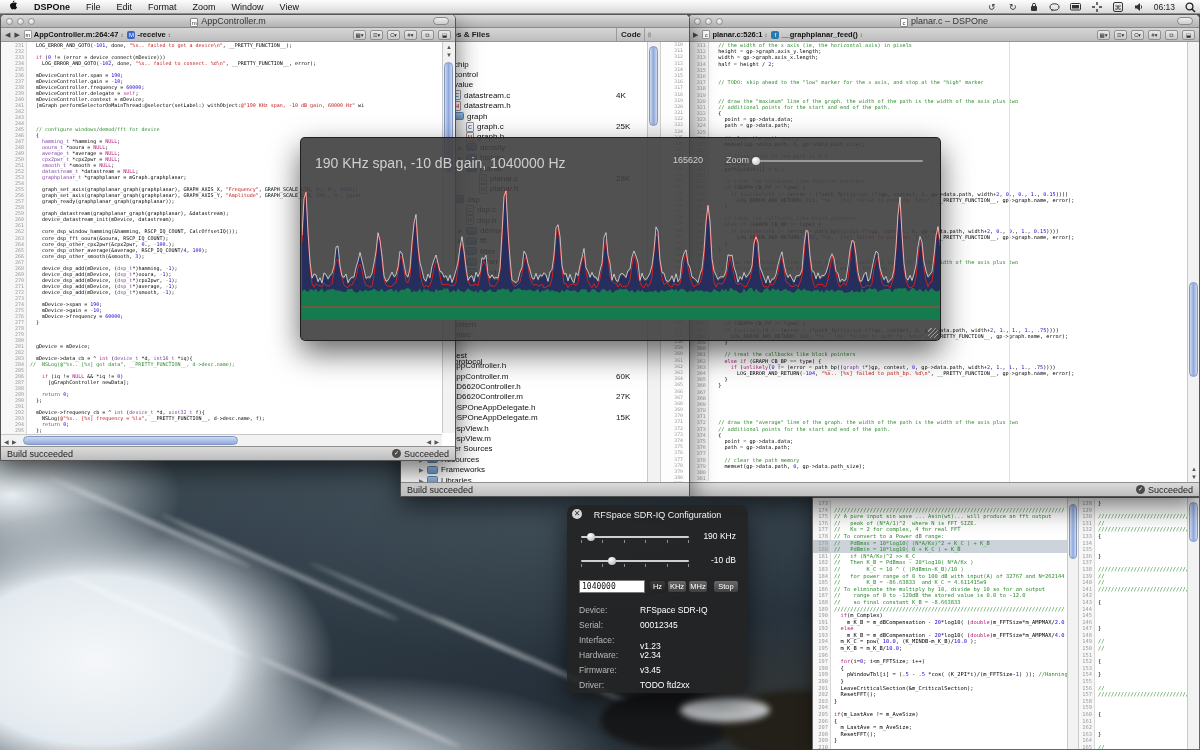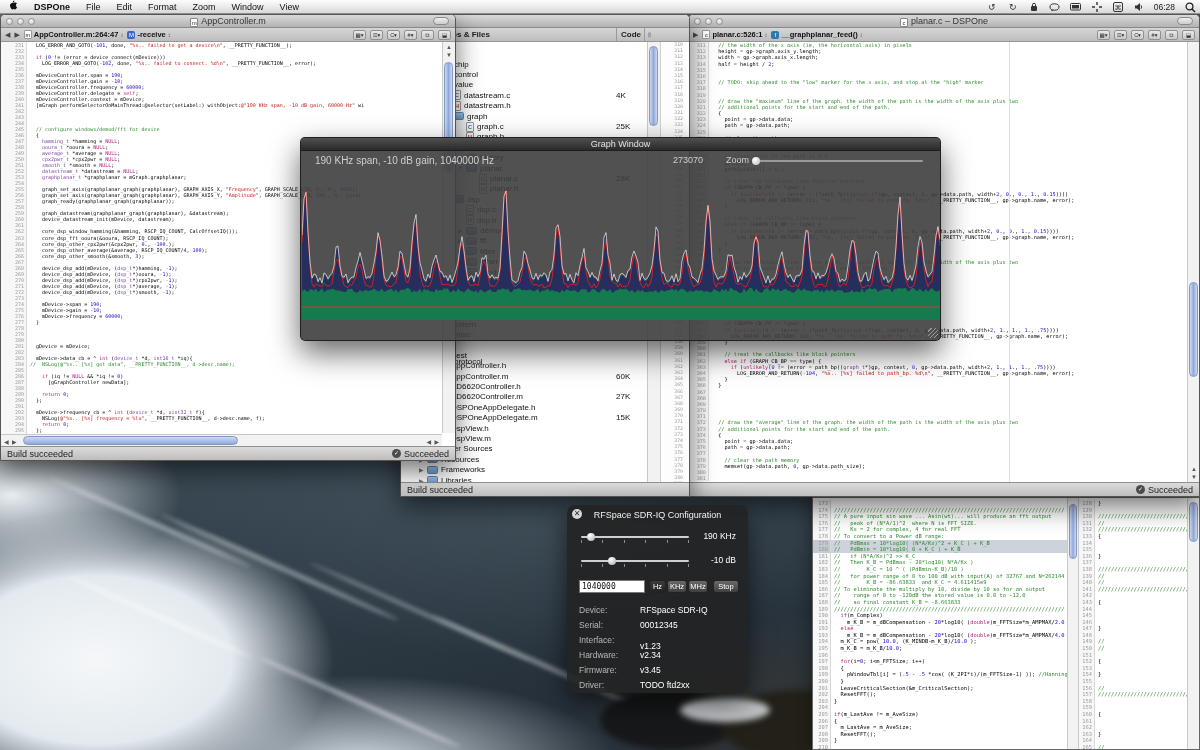--- a/index.html
+++ b/index.html
@@ -83,21 +83,21 @@
   .tr-check { position:absolute; left:5px; width:8px; height:8px; border:1px solid #888; border-radius:1.5px; background:#fff;
     font-size:7px; line-height:7px; text-align:center; color:#222; }
   .tr-size { position:absolute; left:215px; font-size:8px; color:#111; }
 
   
   #win-graph { position:absolute; left:300px; top:137px; width:641px; height:204px; border-radius:5px;
     background:rgba(62,62,62,0.90); box-shadow:0 12px 30px rgba(0,0,0,.6); z-index:30; overflow:hidden;
     border:1px solid rgba(20,20,20,.8); }
   #gw-title { height:13px; background:linear-gradient(rgba(80,80,80,.95),rgba(40,40,40,.95));
     border-bottom:1px solid #1d1d1d; text-align:center; font-size:9px; color:#e4e4e4; line-height:13px; }
-  #gw-label { position:absolute; left:14px; top:17px; font-size:10px; color:#cfcfcf; }
+  #gw-label { position:absolute; left:14px; top:17px; font-size:14px; color:#cfcfcf; }
   #gw-readout { position:absolute; left:372px; top:17px; font-size:9px; color:#cfcfcf; }
   #gw-zoomlbl { position:absolute; left:425px; top:17px; font-size:9px; color:#cfcfcf; }
   #gw-slider { position:absolute; left:452px; top:22px; width:170px; height:2px; background:#9a9a9a; border-radius:1px; }
   #gw-knob { position:absolute; left:-1px; top:-3px; width:8px; height:8px; border-radius:50%; background:radial-gradient(circle at 35% 30%,#fff,#bbb); }
   #gw-grip { position:absolute; right:2px; bottom:2px; width:10px; height:10px;
     background:repeating-linear-gradient(135deg, transparent 0 2px, #999 2px 3px); }
 
   
   #sdr { position:absolute; left:567px; top:505px; width:181px; height:188px; border-radius:8px;
     background:rgba(34,34,34,0.90); box-shadow:0 10px 26px rgba(0,0,0,.6); z-index:35; color:#eee; font-size:8.5px; }
@@ -779,23 +779,22 @@
         <div class="crow" style="height:6.6px;font-size:5.4px;line-height:6.6px"><span class="ln" style="width:16px">163</span><span class="ct">}</span></div>
         <div class="crow" style="height:6.6px;font-size:5.4px;line-height:6.6px"><span class="ln" style="width:16px">164</span><span class="ct"></span></div>
         <div class="crow" style="height:6.6px;font-size:5.4px;line-height:6.6px"><span class="ln" style="width:16px">165</span><span class="ct"><span class="tok-c">//</span></span></div>
       </div>
     <div class="vscroll" style="right:0;top:0;bottom:0;width:12px">
       <div class="vthumb" style="top:4px;height:40px"></div>
     </div>
   </div>
 
   <div id="win-graph">
-    <div id="gw-title"><span>Graph Window</span></div>
     <span id="gw-label">190 KHz span, -10 dB gain, 1040000 Hz</span>
-    <span id="gw-readout">273070</span>
+    <span id="gw-readout">165620</span>
     <span id="gw-zoomlbl">Zoom</span>
     <div id="gw-slider">
         <div id="gw-knob"></div>
       </div>
     <svg id="spectrum" width="639" height="172" style="position:absolute;left:1px;top:32px">
         <path d="M0 67.3 L2 30.6 L4 24.3 L6 64.0 L8 93.8 L10 110.0 L12 105.8 L14 106.9 L16 113.6 L18 109.8 L20 114.9 L22 104.9 L24 106.5 L26 110.8 L28 107.3 L30 105.3 L32 98.1 L34 79.1 L36 77.9 L38 97.8 L40 108.1 L42 109.3 L44 106.0 L46 114.7 L48 110.8 L50 109.0 L52 109.0 L54 99.5 L56 93.1 L58 84.4 L60 92.7 L62 101.3 L64 110.3 L66 108.7 L68 109.4 L70 105.5 L72 95.2 L74 83.7 L76 64.7 L78 72.7 L80 88.0 L82 107.7 L84 113.3 L86 112.1 L88 108.2 L90 104.1 L92 108.6 L94 106.9 L96 99.2 L98 83.1 L100 85.2 L102 96.0 L104 106.6 L106 109.0 L108 100.0 L110 74.3 L112 55.3 L114 46.5 L116 77.6 L118 94.6 L120 102.2 L122 110.8 L124 113.1 L126 106.1 L128 109.9 L130 98.2 L132 91.9 L134 87.0 L136 95.3 L138 103.4 L140 104.1 L142 109.1 L144 107.6 L146 112.7 L148 106.9 L150 114.5 L152 109.0 L154 102.1 L156 94.3 L158 79.1 L160 68.6 L162 82.8 L164 99.2 L166 112.4 L168 108.7 L170 107.7 L172 113.6 L174 104.1 L176 108.7 L178 104.0 L180 89.7 L182 91.2 L184 87.2 L186 105.9 L188 110.0 L190 106.7 L192 110.3 L194 109.4 L196 110.1 L198 100.0 L200 65.0 L202 28.2 L204 23.0 L206 63.1 L208 90.6 L210 111.9 L212 113.3 L214 114.6 L216 112.5 L218 104.2 L220 99.3 L222 83.1 L224 86.3 L226 95.5 L228 102.0 L230 109.9 L232 111.1 L234 105.3 L236 111.5 L238 106.7 L240 108.1 L242 104.7 L244 106.8 L246 113.3 L248 104.0 L250 101.4 L252 86.8 L254 59.7 L256 56.7 L258 68.4 L260 97.4 L262 106.1 L264 105.4 L266 112.8 L268 106.3 L270 112.0 L272 114.6 L274 104.7 L276 107.6 L278 97.4 L280 89.3 L282 80.5 L284 99.6 L286 103.4 L288 109.2 L290 104.4 L292 108.8 L294 109.1 L296 112.8 L298 102.4 L300 95.3 L302 69.2 L304 64.6 L306 87.1 L308 95.2 L310 112.3 L312 106.0 L314 112.2 L316 113.5 L318 106.6 L320 105.3 L322 106.6 L324 109.3 L326 102.5 L328 101.0 L330 88.7 L332 83.0 L334 88.0 L336 94.4 L338 112.5 L340 105.2 L342 110.7 L344 111.5 L346 108.8 L348 104.9 L350 97.6 L352 82.4 L354 58.8 L356 63.0 L358 91.8 L360 104.3 L362 105.2 L364 112.5 L366 113.5 L368 111.9 L370 107.7 L372 113.9 L374 105.7 L376 113.5 L378 110.6 L380 92.7 L382 85.1 L384 81.9 L386 95.2 L388 99.5 L390 109.1 L392 109.9 L394 111.9 L396 114.5 L398 106.6 L400 100.6 L402 82.7 L404 53.7 L406 37.4 L408 53.2 L410 90.8 L412 102.9 L414 107.1 L416 111.4 L418 108.8 L420 108.9 L422 108.3 L424 102.9 L426 86.7 L428 87.7 L430 86.9 L432 98.8 L434 105.0 L436 114.1 L438 108.6 L440 111.4 L442 104.5 L444 109.2 L446 106.9 L448 104.1 L450 97.9 L452 75.0 L454 68.8 L456 74.0 L458 98.9 L460 104.0 L462 109.5 L464 114.8 L466 107.8 L468 114.9 L470 111.1 L472 110.8 L474 106.3 L476 96.8 L478 89.5 L480 83.8 L482 95.9 L484 104.9 L486 109.3 L488 106.5 L490 110.5 L492 114.0 L494 108.1 L496 107.4 L498 107.1 L500 102.0 L502 77.4 L504 62.4 L506 63.3 L508 87.7 L510 102.5 L512 104.0 L514 110.7 L516 104.8 L518 110.3 L520 107.3 L522 107.6 L524 104.8 L526 98.3 L528 90.3 L530 85.7 L532 90.3 L534 103.2 L536 105.4 L538 113.8 L540 111.1 L542 112.7 L544 111.4 L546 98.0 L548 81.9 L550 72.4 L552 73.5 L554 86.7 L556 104.2 L558 113.3 L560 112.4 L562 106.6 L564 104.1 L566 113.1 L568 110.4 L570 100.6 L572 90.6 L574 83.1 L576 84.9 L578 100.0 L580 106.8 L582 111.5 L584 108.3 L586 114.4 L588 112.2 L590 110.2 L592 101.8 L594 78.4 L596 46.6 L598 29.1 L600 65.9 L602 95.2 L604 109.3 L606 112.1 L608 107.3 L610 112.4 L612 106.1 L614 97.0 L616 78.7 L618 68.4 L620 74.4 L622 93.8 L624 102.9 L626 108.8 L628 106.2 L630 103.7 L632 87.8 L634 67.6 L636 58.6 L638 71.6  L639 128 L0 128 Z" fill="#232c5e" opacity="0.95"></path>
         <path d="M0 121.7 L2 119.0 L4 120.7 L6 122.1 L8 119.2 L10 119.6 L12 120.7 L14 118.4 L16 122.3 L18 120.3 L20 118.1 L22 121.9 L24 121.1 L26 119.3 L28 119.8 L30 118.8 L32 119.0 L34 120.7 L36 120.2 L38 120.7 L40 121.4 L42 121.7 L44 122.0 L46 118.7 L48 119.2 L50 118.5 L52 121.8 L54 122.6 L56 122.6 L58 119.6 L60 121.7 L62 120.7 L64 119.6 L66 121.3 L68 120.3 L70 119.9 L72 118.6 L74 120.1 L76 121.6 L78 120.4 L80 118.6 L82 122.1 L84 121.0 L86 119.9 L88 119.0 L90 119.0 L92 121.9 L94 119.1 L96 122.8 L98 120.6 L100 119.5 L102 120.1 L104 118.5 L106 118.1 L108 119.0 L110 122.8 L112 120.5 L114 122.1 L116 121.1 L118 118.6 L120 122.9 L122 118.2 L124 120.5 L126 119.3 L128 121.7 L130 120.9 L132 122.7 L134 118.4 L136 120.9 L138 119.9 L140 120.4 L142 118.3 L144 118.8 L146 118.2 L148 122.8 L150 121.2 L152 119.8 L154 122.2 L156 118.3 L158 121.1 L160 121.2 L162 122.4 L164 120.4 L166 118.2 L168 120.0 L170 120.9 L172 121.9 L174 120.2 L176 122.9 L178 119.7 L180 119.9 L182 122.6 L184 121.7 L186 120.4 L188 119.3 L190 121.6 L192 122.0 L194 122.0 L196 119.1 L198 119.9 L200 118.6 L202 118.6 L204 120.0 L206 118.5 L208 122.2 L210 122.0 L212 118.8 L214 119.4 L216 118.3 L218 118.5 L220 120.5 L222 119.4 L224 120.6 L226 120.0 L228 119.4 L230 120.4 L232 121.6 L234 120.2 L236 118.7 L238 122.8 L240 120.6 L242 120.7 L244 119.8 L246 118.7 L248 121.8 L250 119.7 L252 121.2 L254 121.3 L256 122.1 L258 122.7 L260 119.6 L262 121.9 L264 119.8 L266 119.6 L268 121.1 L270 121.1 L272 120.0 L274 120.9 L276 122.8 L278 120.4 L280 119.0 L282 119.6 L284 119.1 L286 122.5 L288 121.9 L290 119.2 L292 119.0 L294 120.6 L296 122.4 L298 122.0 L300 119.1 L302 119.0 L304 120.8 L306 121.6 L308 118.9 L310 122.8 L312 121.9 L314 120.0 L316 120.3 L318 118.6 L320 119.2 L322 119.6 L324 118.5 L326 120.3 L328 121.9 L330 119.6 L332 122.5 L334 122.1 L336 119.3 L338 122.0 L340 119.7 L342 121.8 L344 122.3 L346 122.0 L348 121.0 L350 122.1 L352 121.1 L354 120.3 L356 122.8 L358 121.6 L360 119.7 L362 121.7 L364 121.1 L366 120.0 L368 120.2 L370 118.6 L372 120.4 L374 118.9 L376 121.4 L378 119.4 L380 118.4 L382 119.6 L384 121.2 L386 122.6 L388 120.3 L390 121.7 L392 121.4 L394 120.0 L396 120.6 L398 120.7 L400 120.2 L402 122.1 L404 121.0 L406 121.4 L408 122.4 L410 121.8 L412 118.8 L414 120.2 L416 121.2 L418 122.2 L420 118.4 L422 121.1 L424 118.4 L426 122.3 L428 118.1 L430 118.3 L432 120.5 L434 120.2 L436 121.9 L438 122.9 L440 122.8 L442 118.3 L444 121.9 L446 119.5 L448 118.1 L450 118.1 L452 121.9 L454 118.4 L456 121.0 L458 122.1 L460 123.0 L462 119.6 L464 118.5 L466 118.3 L468 121.7 L470 118.5 L472 118.8 L474 120.4 L476 118.4 L478 121.3 L480 120.8 L482 119.4 L484 118.8 L486 121.1 L488 120.7 L490 122.4 L492 122.4 L494 120.4 L496 118.2 L498 119.8 L500 120.8 L502 118.0 L504 120.5 L506 120.6 L508 120.7 L510 122.1 L512 119.7 L514 120.5 L516 119.6 L518 122.0 L520 120.1 L522 122.9 L524 119.6 L526 120.6 L528 121.1 L530 118.9 L532 121.7 L534 121.2 L536 119.7 L538 120.4 L540 120.3 L542 122.8 L544 122.6 L546 122.6 L548 121.8 L550 119.7 L552 122.4 L554 121.3 L556 121.7 L558 122.4 L560 118.1 L562 123.0 L564 120.0 L566 119.1 L568 118.1 L570 119.6 L572 118.6 L574 118.7 L576 122.2 L578 120.3 L580 120.2 L582 118.9 L584 118.9 L586 119.0 L588 118.7 L590 122.6 L592 119.6 L594 118.8 L596 118.4 L598 118.1 L600 118.7 L602 118.0 L604 118.3 L606 121.4 L608 120.3 L610 118.1 L612 118.2 L614 120.7 L616 120.4 L618 118.6 L620 121.1 L622 121.7 L624 118.5 L626 121.9 L628 119.3 L630 118.1 L632 120.5 L634 121.3 L636 121.4 L638 119.5  L639 150 L0 150 Z" fill="#157a4e"></path>
         <line x1="0" y1="137" x2="639" y2="137" stroke="#c3402a" stroke-width="1.2"></line>
         <path d="M0 72.4 L2 29.4 L4 20.7 L6 62.5 L8 95.9 L10 113.6 L12 117.2 L14 113.8 L16 115.3 L18 115.7 L20 116.8 L22 113.0 L24 115.1 L26 116.2 L28 115.6 L30 113.5 L32 101.3 L34 90.4 L36 89.1 L38 98.1 L40 107.8 L42 115.1 L44 117.0 L46 117.5 L48 114.8 L50 115.1 L52 110.8 L54 107.8 L56 97.1 L58 94.1 L60 100.1 L62 110.3 L64 115.5 L66 115.7 L68 117.5 L70 116.0 L72 105.5 L74 85.3 L76 66.5 L78 67.6 L80 90.9 L82 109.6 L84 115.1 L86 116.2 L88 116.4 L90 116.5 L92 113.9 L94 112.8 L96 101.4 L98 86.7 L100 87.5 L102 100.3 L104 111.5 L106 112.7 L108 106.3 L110 80.3 L112 51.9 L114 52.9 L116 76.5 L118 103.1 L120 112.6 L122 117.2 L124 115.3 L126 117.0 L128 115.4 L130 109.1 L132 98.2 L134 90.6 L136 94.6 L138 106.4 L140 114.8 L142 114.5 L144 114.8 L146 114.0 L148 115.7 L150 115.3 L152 115.6 L154 112.2 L156 97.5 L158 78.5 L160 73.1 L162 82.7 L164 101.4 L166 111.1 L168 115.3 L170 115.3 L172 114.9 L174 113.8 L176 116.0 L178 106.0 L180 95.1 L182 91.5 L184 95.6 L186 105.6 L188 115.8 L190 115.6 L192 116.8 L194 114.7 L196 111.8 L198 101.2 L200 69.9 L202 25.1 L204 19.9 L206 57.3 L208 98.5 L210 112.1 L212 115.8 L214 116.0 L216 114.2 L218 111.9 L220 103.2 L222 91.3 L224 86.6 L226 96.1 L228 108.2 L230 113.2 L232 115.3 L234 114.1 L236 115.8 L238 115.8 L240 113.9 L242 118.0 L244 117.0 L246 115.7 L248 115.5 L250 108.4 L252 91.9 L254 65.6 L256 55.8 L258 75.7 L260 98.8 L262 113.7 L264 113.6 L266 117.7 L268 114.6 L270 114.1 L272 113.9 L274 115.5 L276 112.5 L278 100.0 L280 90.2 L282 85.3 L284 101.4 L286 111.4 L288 115.0 L290 117.6 L292 113.7 L294 117.8 L296 114.8 L298 108.8 L300 97.5 L302 79.8 L304 69.2 L306 85.3 L308 106.4 L310 111.1 L312 113.3 L314 113.1 L316 117.1 L318 113.6 L320 117.0 L322 116.1 L324 116.7 L326 114.9 L328 109.2 L330 94.9 L332 85.0 L334 90.9 L336 105.1 L338 111.8 L340 116.4 L342 117.6 L344 113.3 L346 116.5 L348 113.8 L350 106.6 L352 81.6 L354 63.7 L356 67.4 L358 93.1 L360 107.7 L362 114.6 L364 113.1 L366 113.8 L368 116.3 L370 117.0 L372 113.6 L374 114.4 L376 115.4 L378 113.5 L380 103.2 L382 89.9 L384 82.9 L386 97.9 L388 107.0 L390 113.6 L392 116.9 L394 115.0 L396 114.5 L398 112.9 L400 106.6 L402 88.9 L404 54.3 L406 34.6 L408 58.8 L410 92.3 L412 111.9 L414 117.2 L416 113.0 L418 113.8 L420 114.1 L422 111.5 L424 106.5 L426 96.8 L428 86.7 L430 95.1 L432 105.3 L434 113.2 L436 114.6 L438 113.3 L440 114.4 L442 116.3 L444 117.0 L446 112.8 L448 108.6 L450 99.2 L452 72.6 L454 64.0 L456 83.1 L458 104.0 L460 112.3 L462 117.1 L464 116.3 L466 117.8 L468 114.0 L470 115.3 L472 113.8 L474 109.5 L476 102.8 L478 90.4 L480 87.8 L482 98.6 L484 111.8 L486 112.8 L488 115.7 L490 116.6 L492 116.2 L494 114.7 L496 117.1 L498 112.2 L500 106.5 L502 85.3 L504 61.3 L506 63.2 L508 89.8 L510 107.7 L512 115.6 L514 117.5 L516 114.0 L518 114.7 L520 113.9 L522 116.5 L524 116.0 L526 109.4 L528 98.5 L530 86.0 L532 94.8 L534 102.8 L536 112.7 L538 117.1 L540 114.8 L542 112.9 L544 115.4 L546 109.1 L548 90.9 L550 69.8 L552 71.6 L554 93.7 L556 106.9 L558 112.7 L560 117.3 L562 117.7 L564 115.9 L566 114.9 L568 116.8 L570 113.2 L572 98.6 L574 89.7 L576 86.6 L578 101.2 L580 112.9 L582 115.9 L584 115.5 L586 115.7 L588 117.7 L590 112.6 L592 105.3 L594 79.4 L596 41.3 L598 32.0 L600 63.4 L602 99.0 L604 110.0 L606 116.1 L608 117.8 L610 117.3 L612 115.0 L614 107.1 L616 86.5 L618 72.1 L620 77.2 L622 98.3 L624 110.3 L626 116.7 L628 112.7 L630 111.5 L632 96.3 L634 68.6 L636 58.0 L638 75.8 " fill="none" stroke="#e02417" stroke-width="0.9"></path>
         <path d="M0 65.3 L2 28.6 L4 22.3 L6 62.0 L8 91.8 L10 108.0 L12 103.8 L14 104.9 L16 111.6 L18 107.8 L20 112.9 L22 102.9 L24 104.5 L26 108.8 L28 105.3 L30 103.3 L32 96.1 L34 77.1 L36 75.9 L38 95.8 L40 106.1 L42 107.3 L44 104.0 L46 112.7 L48 108.8 L50 107.0 L52 107.0 L54 97.5 L56 91.1 L58 82.4 L60 90.7 L62 99.3 L64 108.3 L66 106.7 L68 107.4 L70 103.5 L72 93.2 L74 81.7 L76 62.7 L78 70.7 L80 86.0 L82 105.7 L84 111.3 L86 110.1 L88 106.2 L90 102.1 L92 106.6 L94 104.9 L96 97.2 L98 81.1 L100 83.2 L102 94.0 L104 104.6 L106 107.0 L108 98.0 L110 72.3 L112 53.3 L114 44.5 L116 75.6 L118 92.6 L120 100.2 L122 108.8 L124 111.1 L126 104.1 L128 107.9 L130 96.2 L132 89.9 L134 85.0 L136 93.3 L138 101.4 L140 102.1 L142 107.1 L144 105.6 L146 110.7 L148 104.9 L150 112.5 L152 107.0 L154 100.1 L156 92.3 L158 77.1 L160 66.6 L162 80.8 L164 97.2 L166 110.4 L168 106.7 L170 105.7 L172 111.6 L174 102.1 L176 106.7 L178 102.0 L180 87.7 L182 89.2 L184 85.2 L186 103.9 L188 108.0 L190 104.7 L192 108.3 L194 107.4 L196 108.1 L198 98.0 L200 63.0 L202 26.2 L204 21.0 L206 61.1 L208 88.6 L210 109.9 L212 111.3 L214 112.6 L216 110.5 L218 102.2 L220 97.3 L222 81.1 L224 84.3 L226 93.5 L228 100.0 L230 107.9 L232 109.1 L234 103.3 L236 109.5 L238 104.7 L240 106.1 L242 102.7 L244 104.8 L246 111.3 L248 102.0 L250 99.4 L252 84.8 L254 57.7 L256 54.7 L258 66.4 L260 95.4 L262 104.1 L264 103.4 L266 110.8 L268 104.3 L270 110.0 L272 112.6 L274 102.7 L276 105.6 L278 95.4 L280 87.3 L282 78.5 L284 97.6 L286 101.4 L288 107.2 L290 102.4 L292 106.8 L294 107.1 L296 110.8 L298 100.4 L300 93.3 L302 67.2 L304 62.6 L306 85.1 L308 93.2 L310 110.3 L312 104.0 L314 110.2 L316 111.5 L318 104.6 L320 103.3 L322 104.6 L324 107.3 L326 100.5 L328 99.0 L330 86.7 L332 81.0 L334 86.0 L336 92.4 L338 110.5 L340 103.2 L342 108.7 L344 109.5 L346 106.8 L348 102.9 L350 95.6 L352 80.4 L354 56.8 L356 61.0 L358 89.8 L360 102.3 L362 103.2 L364 110.5 L366 111.5 L368 109.9 L370 105.7 L372 111.9 L374 103.7 L376 111.5 L378 108.6 L380 90.7 L382 83.1 L384 79.9 L386 93.2 L388 97.5 L390 107.1 L392 107.9 L394 109.9 L396 112.5 L398 104.6 L400 98.6 L402 80.7 L404 51.7 L406 35.4 L408 51.2 L410 88.8 L412 100.9 L414 105.1 L416 109.4 L418 106.8 L420 106.9 L422 106.3 L424 100.9 L426 84.7 L428 85.7 L430 84.9 L432 96.8 L434 103.0 L436 112.1 L438 106.6 L440 109.4 L442 102.5 L444 107.2 L446 104.9 L448 102.1 L450 95.9 L452 73.0 L454 66.8 L456 72.0 L458 96.9 L460 102.0 L462 107.5 L464 112.8 L466 105.8 L468 112.9 L470 109.1 L472 108.8 L474 104.3 L476 94.8 L478 87.5 L480 81.8 L482 93.9 L484 102.9 L486 107.3 L488 104.5 L490 108.5 L492 112.0 L494 106.1 L496 105.4 L498 105.1 L500 100.0 L502 75.4 L504 60.4 L506 61.3 L508 85.7 L510 100.5 L512 102.0 L514 108.7 L516 102.8 L518 108.3 L520 105.3 L522 105.6 L524 102.8 L526 96.3 L528 88.3 L530 83.7 L532 88.3 L534 101.2 L536 103.4 L538 111.8 L540 109.1 L542 110.7 L544 109.4 L546 96.0 L548 79.9 L550 70.4 L552 71.5 L554 84.7 L556 102.2 L558 111.3 L560 110.4 L562 104.6 L564 102.1 L566 111.1 L568 108.4 L570 98.6 L572 88.6 L574 81.1 L576 82.9 L578 98.0 L580 104.8 L582 109.5 L584 106.3 L586 112.4 L588 110.2 L590 108.2 L592 99.8 L594 76.4 L596 44.6 L598 27.1 L600 63.9 L602 93.2 L604 107.3 L606 110.1 L608 105.3 L610 110.4 L612 104.1 L614 95.0 L616 76.7 L618 66.4 L620 72.4 L622 91.8 L624 100.9 L626 106.8 L628 104.2 L630 101.7 L632 85.8 L634 65.6 L636 56.6 L638 69.6 " fill="none" stroke="#efefef" stroke-width="0.7"></path>
@@ -895,21 +894,21 @@
             <rect x="0.5" y="0.5" width="9" height="9" rx="1.5" fill="none" stroke="#333"></rect>
             <text x="5" y="7.5" font-size="7" text-anchor="middle" fill="#333">⌘</text>
           </svg>
       </span>
       <span class="sic">
         <svg width="10" height="10" viewBox="0 0 10 10">
             <path d="M1 3.5h2L6 1v8L3 6.5H1z" fill="#333"></path>
             <path d="M7 3.2a3 3 0 0 1 0 3.6" fill="none" stroke="#333" stroke-width="0.9"></path>
           </svg>
       </span>
-      <span id="mb-clock">06:28</span>
+      <span id="mb-clock">06:13</span>
       <span class="sic">
         <svg width="11" height="11" viewBox="0 0 11 11">
             <circle cx="4.5" cy="4.5" r="3.4" fill="none" stroke="#222" stroke-width="1.3"></circle>
             <path d="M7 7l3 3" stroke="#222" stroke-width="1.5"></path>
           </svg>
       </span>
     </span>
   </div>
 
 </div>

